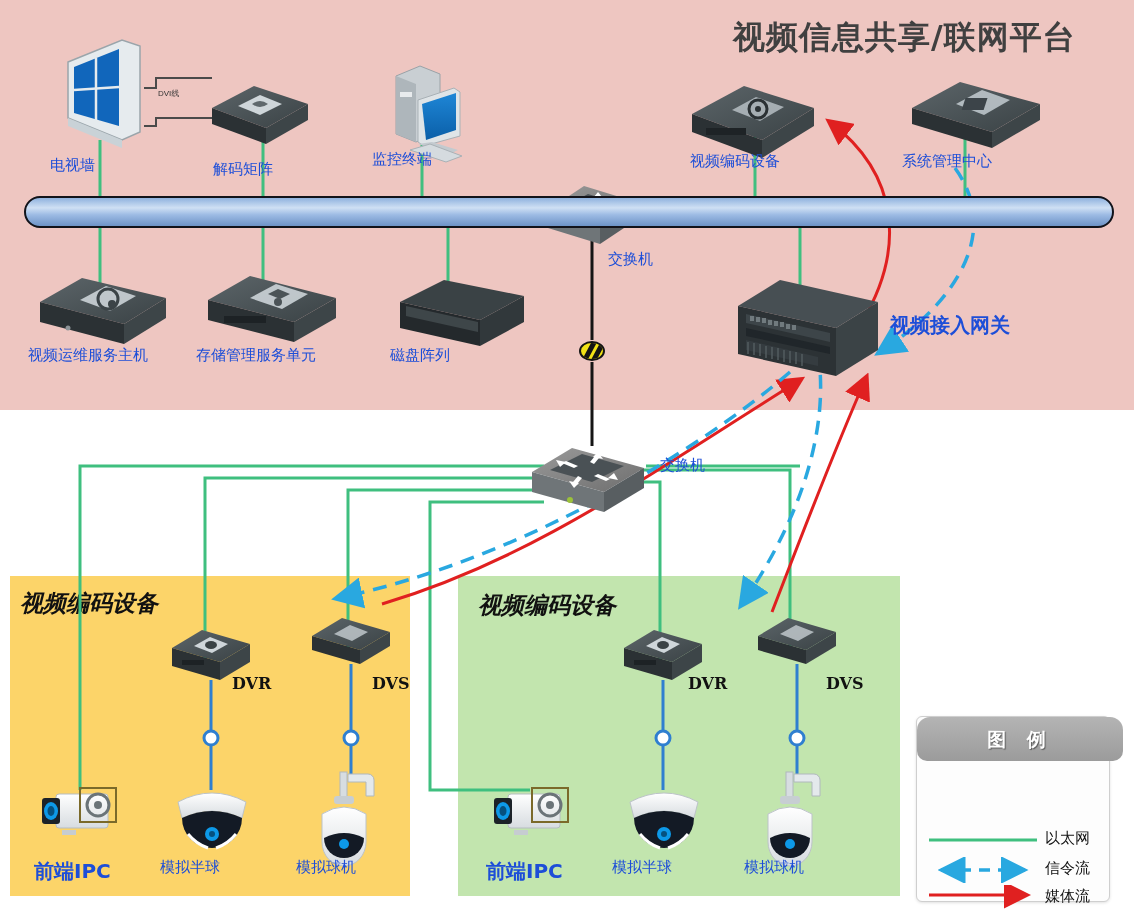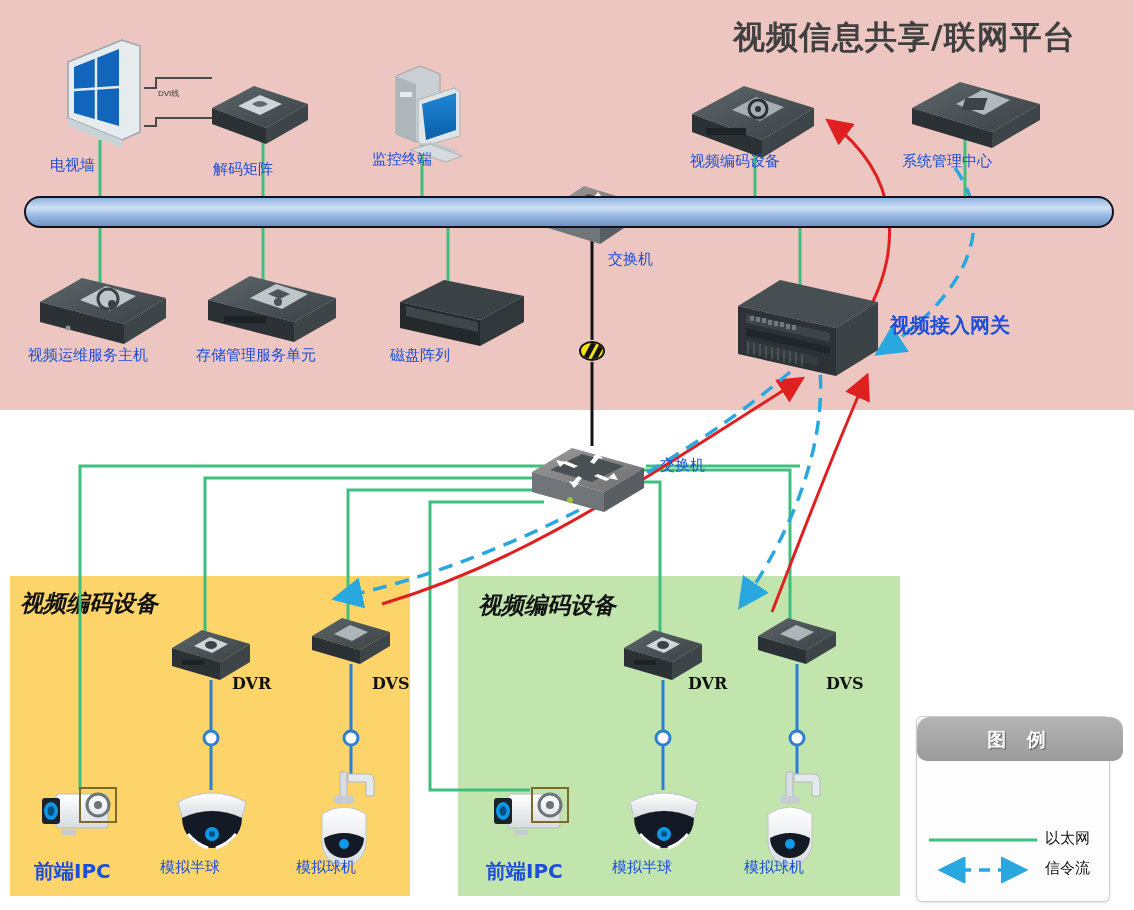--- a/index.html
+++ b/index.html
@@ -521,15 +521,28 @@
             <marker id="lgBlueL" markerWidth="8" markerHeight="8" refX="1" refY="4" orient="auto">
               <path d="M8,0 L0,4 L8,8 Z" fill="#29a8e0"></path>
             </marker>
           </defs>
           <line x1="14" y1="13" x2="98" y2="13" stroke="#29a8e0" stroke-width="3.5" stroke-dasharray="11 8" marker-start="url(#lgBlueL)" marker-end="url(#lgBlueR)"></line>
         </svg>
       </div>
       <div class="legend-text">信令流</div>
     </div>
 
+    <div class="legend-row" style="top:168px;">
+      <div class="legend-sample">
+        <svg width="112" height="26" viewBox="0 0 112 26">
+          <defs>
+            <marker id="lgRedR" markerWidth="9" markerHeight="9" refX="7" refY="4.5" orient="auto">
+              <path d="M0,0 L9,4.5 L0,9 Z" fill="#e02020"></path>
+            </marker>
+          </defs>
+          <line x1="2" y1="10" x2="98" y2="10" stroke="#e02020" stroke-width="3" marker-end="url(#lgRedR)"></line>
+        </svg>
+      </div>
+      <div class="legend-text">媒体流</div>
+    </div>
   </div>
 
 </div>
 
 </body></html>

